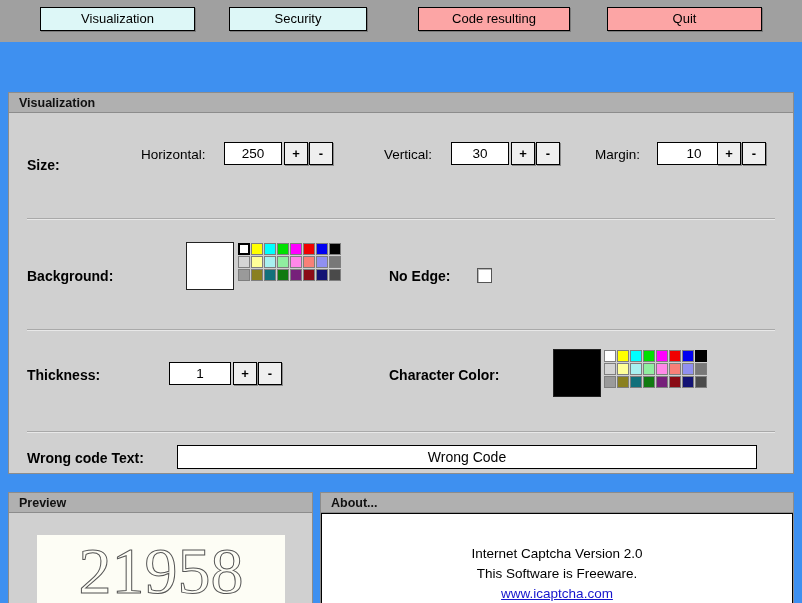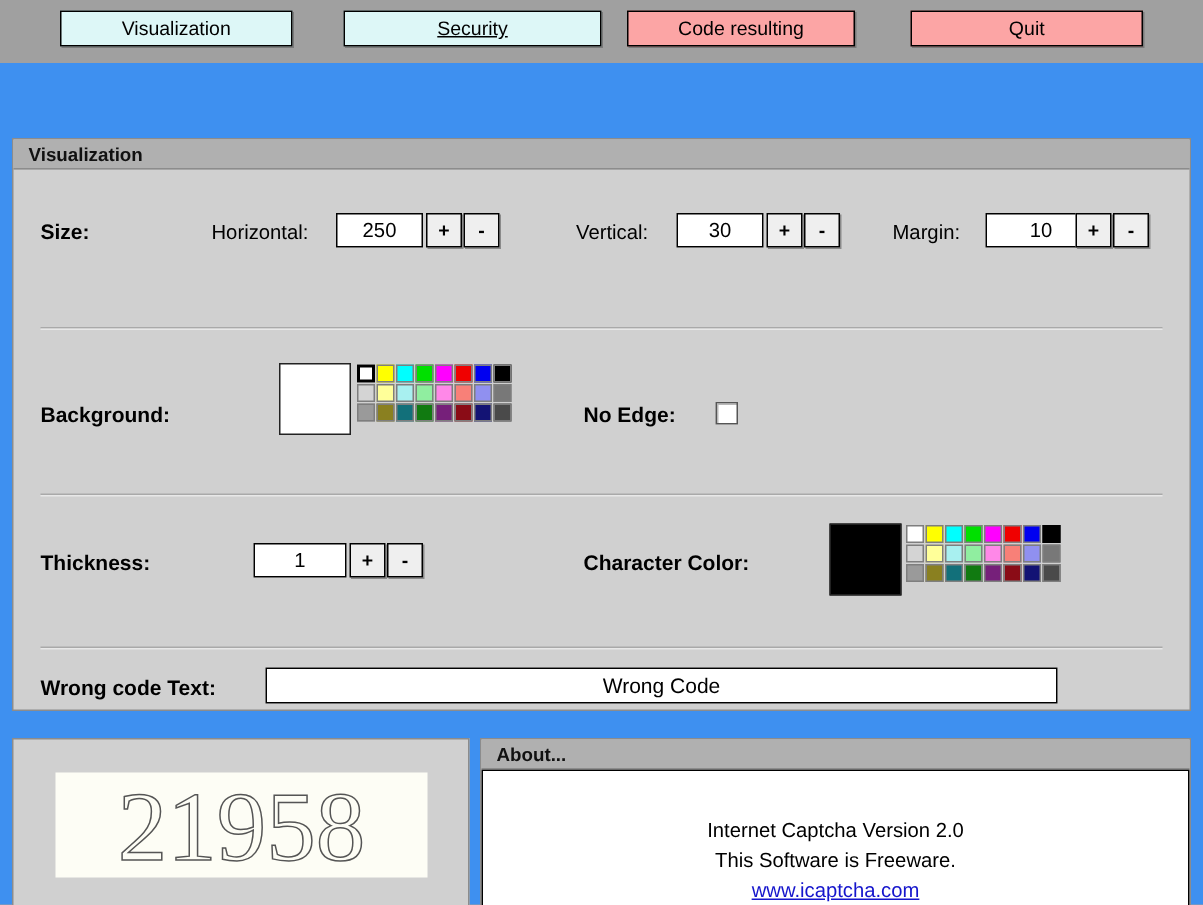--- a/index.html
+++ b/index.html
@@ -35,21 +35,21 @@
     color: #000;
     text-align: center;
     line-height: 22px;
     box-sizing: border-box;
     cursor: pointer;
     user-select: none;
   }
   .tabbtn.active { background: #ddf7f7; }
   .tabbtn.plain  { background: #fca5a5; }
   #btn-visualization { left: 40px;  width: 155px; }
-  #btn-security      { left: 229px; width: 172px; text-decoration: underline; }
+  #btn-security      { left: 229px; width: 138px; }
   #btn-code          { left: 418px; width: 152px; }
   #btn-quit          { left: 607px; width: 155px; }
 
   
   .blueframe {
     position: absolute;
     left: 0; top: 42px;
     width: 802px; height: 561px;
     background: #3e90f0;
     box-sizing: border-box;
@@ -243,21 +243,21 @@
   <div class="tabbtn plain" id="btn-quit">Quit</div>
 </div>
 
 <div class="blueframe">
 
   <div class="group" id="group-visualization">
     <div class="caption">Visualization</div>
     <div class="body" style="height:360px;">
 
       <div class="row" style="top:0; height:85px;">
-        <div class="rowlabel" style="left:18px; top:33px;">Size:</div>
+        <div class="rowlabel" style="left:18px; top:44px;">Size:</div>
 
         <div class="fieldlabel" style="left:132px; top:34px;">Horizontal:</div>
         <div class="numbox" style="left:215px; top:29px; width:58px;">250</div>
         <div class="spin" style="left:275px; top:29px;">+</div>
         <div class="spin minus" style="left:300px; top:29px;">-</div>
 
         <div class="fieldlabel" style="left:375px; top:34px;">Vertical:</div>
         <div class="numbox" style="left:442px; top:29px; width:58px;">30</div>
         <div class="spin" style="left:502px; top:29px;">+</div>
         <div class="spin minus" style="left:527px; top:29px;">-</div>
@@ -343,27 +343,28 @@
             <div class="cell" style="background: rgb(138, 12, 22);"></div>
             <div class="cell" style="background: rgb(19, 19, 116);"></div>
             <div class="cell" style="background: rgb(74, 74, 74);"></div>
           </div>
       </div>
 
       <div class="sep" style="top:318px;"></div>
 
       <div class="row" style="top:328px; height:40px;">
         <div class="rowlabel" style="left:18px; top:9px;">Wrong code Text:</div>
-        <div class="textinput" style="left:168px; top:4px; width:528px;" title="Wrong Code">Wrong Code</div>
+        <div class="textinput" style="left:168px; top:4px; width:580px;" title="Wrong Code">Wrong Code</div>
       </div>
 
     </div>
   </div>
 
   <div class="group" id="group-preview">
+    <div class="caption">Preview</div>
     <div class="body" style="height:123px;">
       <div id="preview-canvas" style="background: rgb(253, 253, 245);">
         <svg width="248" height="70" viewBox="0 0 248 70" aria-hidden="true">
           <text id="preview-code-text" x="124" y="58" text-anchor="middle" font-family="'Liberation Serif', serif" font-size="66" fill="none" stroke="#555555" stroke-width="1">21958</text>
         </svg>
       </div>
     </div>
   </div>
 
   <div class="group" id="group-about">

